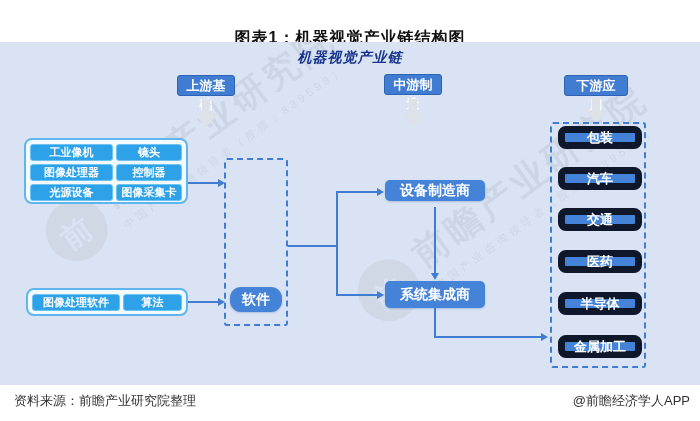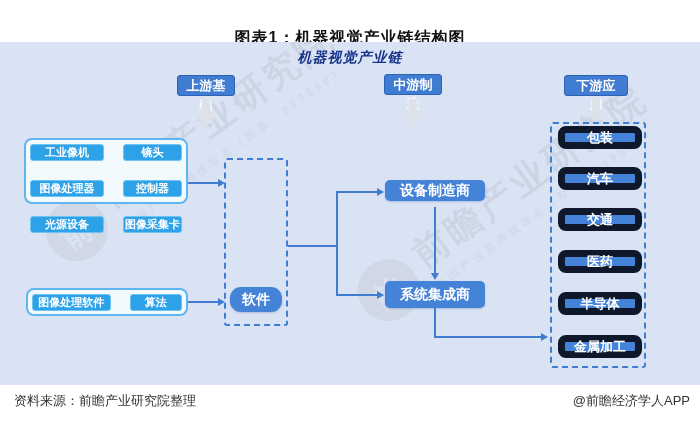--- a/index.html
+++ b/index.html
@@ -24,21 +24,21 @@
 
   
   .badge { position:absolute; height:21px; padding:0 8px; background:#3f7cd2;
     border:1px solid #2e63b4; border-radius:3px; color:#fff; font-size:13px;
     font-weight:bold; line-height:19px; text-align:center; }
   .fat-arrow { position:absolute; width:24px; height:28px; background:#dde2e9;
     clip-path:polygon(32% 0,68% 0,68% 52%,100% 52%,50% 100%,0 52%,32% 52%); }
 
   
   .group { position:absolute; background:#f3fafe; border:2px solid #5fb5ee;
-    border-radius:8px; padding:4px; display:grid; gap:19px; }
+    border-radius:8px; padding:4px; display:grid; gap:3px; }
   .cell { background:#2da2e8; border:1px solid #6ec4f1; border-radius:3px;
     color:#fff; font-size:11px; font-weight:bold; display:flex;
     align-items:center; justify-content:center; }
 
   
   .dashed { position:absolute; border:2px dashed #3f7cd2; border-radius:3px; }
 
   
   .node { position:absolute; background:#4583d8; border-radius:5px; color:#fff;
     font-size:14px; font-weight:bold; display:flex; align-items:center;

